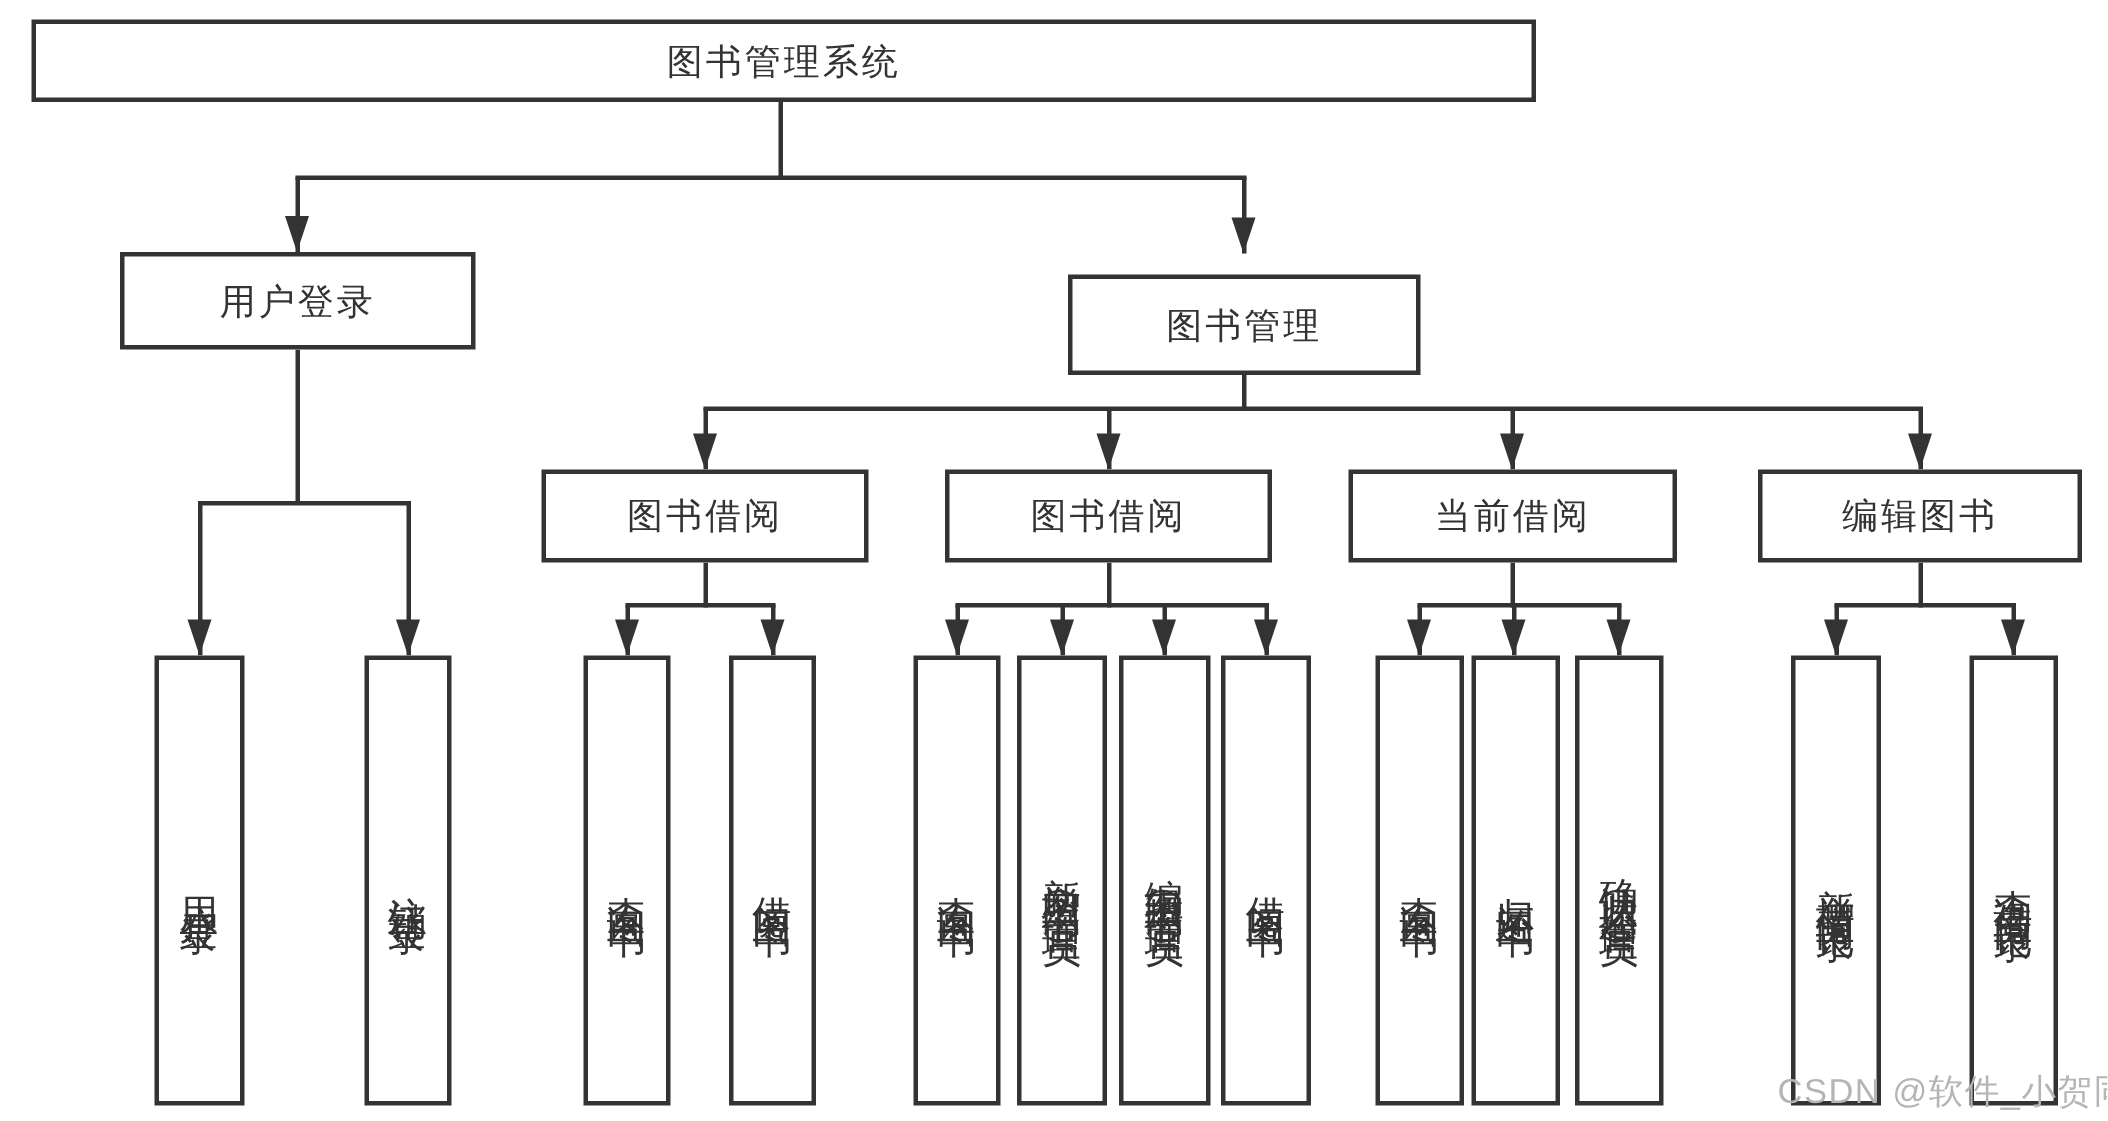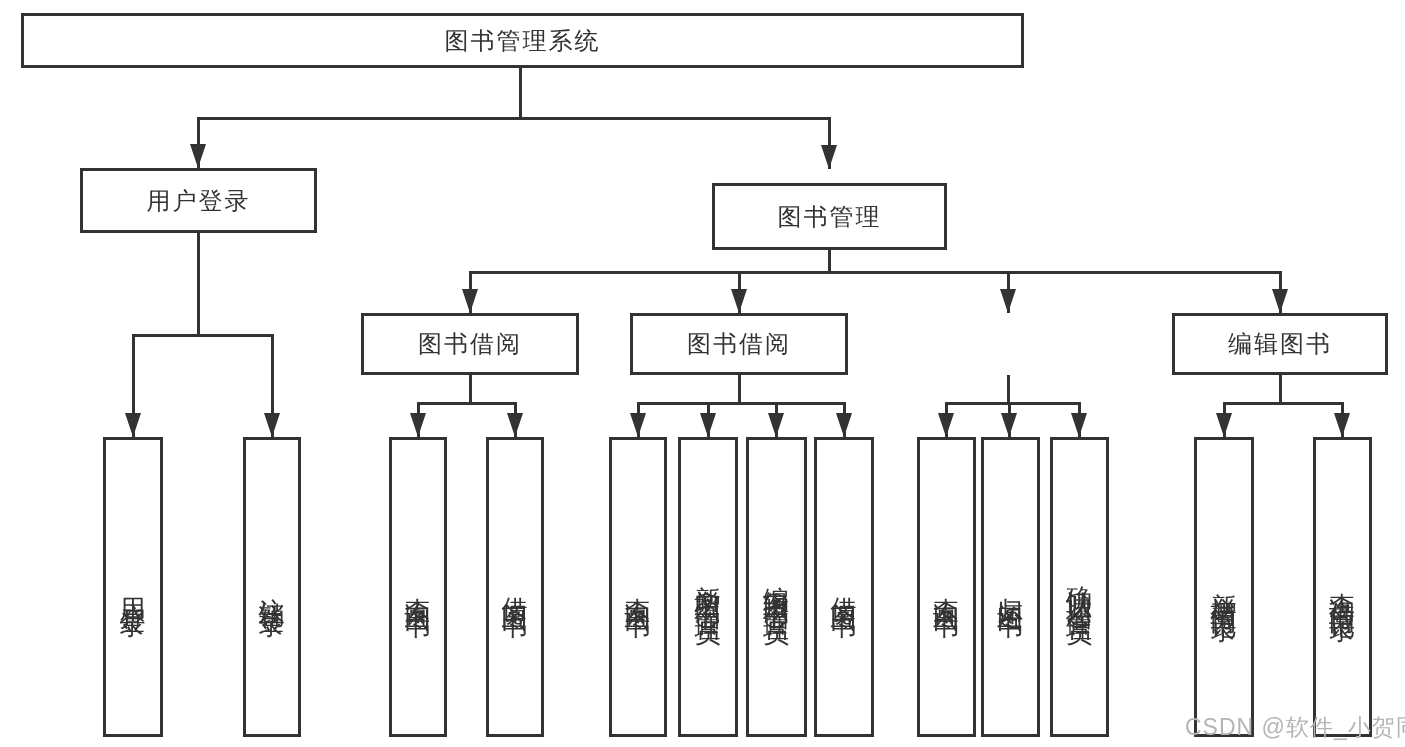--- a/index.html
+++ b/index.html
@@ -96,20 +96,23 @@
   <div class="hbox" style="left:712px;top:183px;width:235px;height:67px">
     <span>图书管理</span>
   </div>
 
   <div class="hbox" style="left:361px;top:313px;width:218px;height:62px">
     <span>图书借阅</span>
   </div>
   <div class="hbox" style="left:630px;top:313px;width:218px;height:62px">
     <span>图书借阅</span>
   </div>
+  <div class="hbox" style="left:899px;top:313px;width:219px;height:62px">
+    <span>当前借阅</span>
+  </div>
   <div class="hbox" style="left:1172px;top:313px;width:216px;height:62px">
     <span>编辑图书</span>
   </div>
 
   <div class="vbox" style="left:103px;top:437px;width:60px;height:300px">
     <span class="vtxt">用户登录</span>
   </div>
   <div class="vbox" style="left:243px;top:437px;width:58px;height:300px">
     <span class="vtxt">注销登录</span>
   </div>

